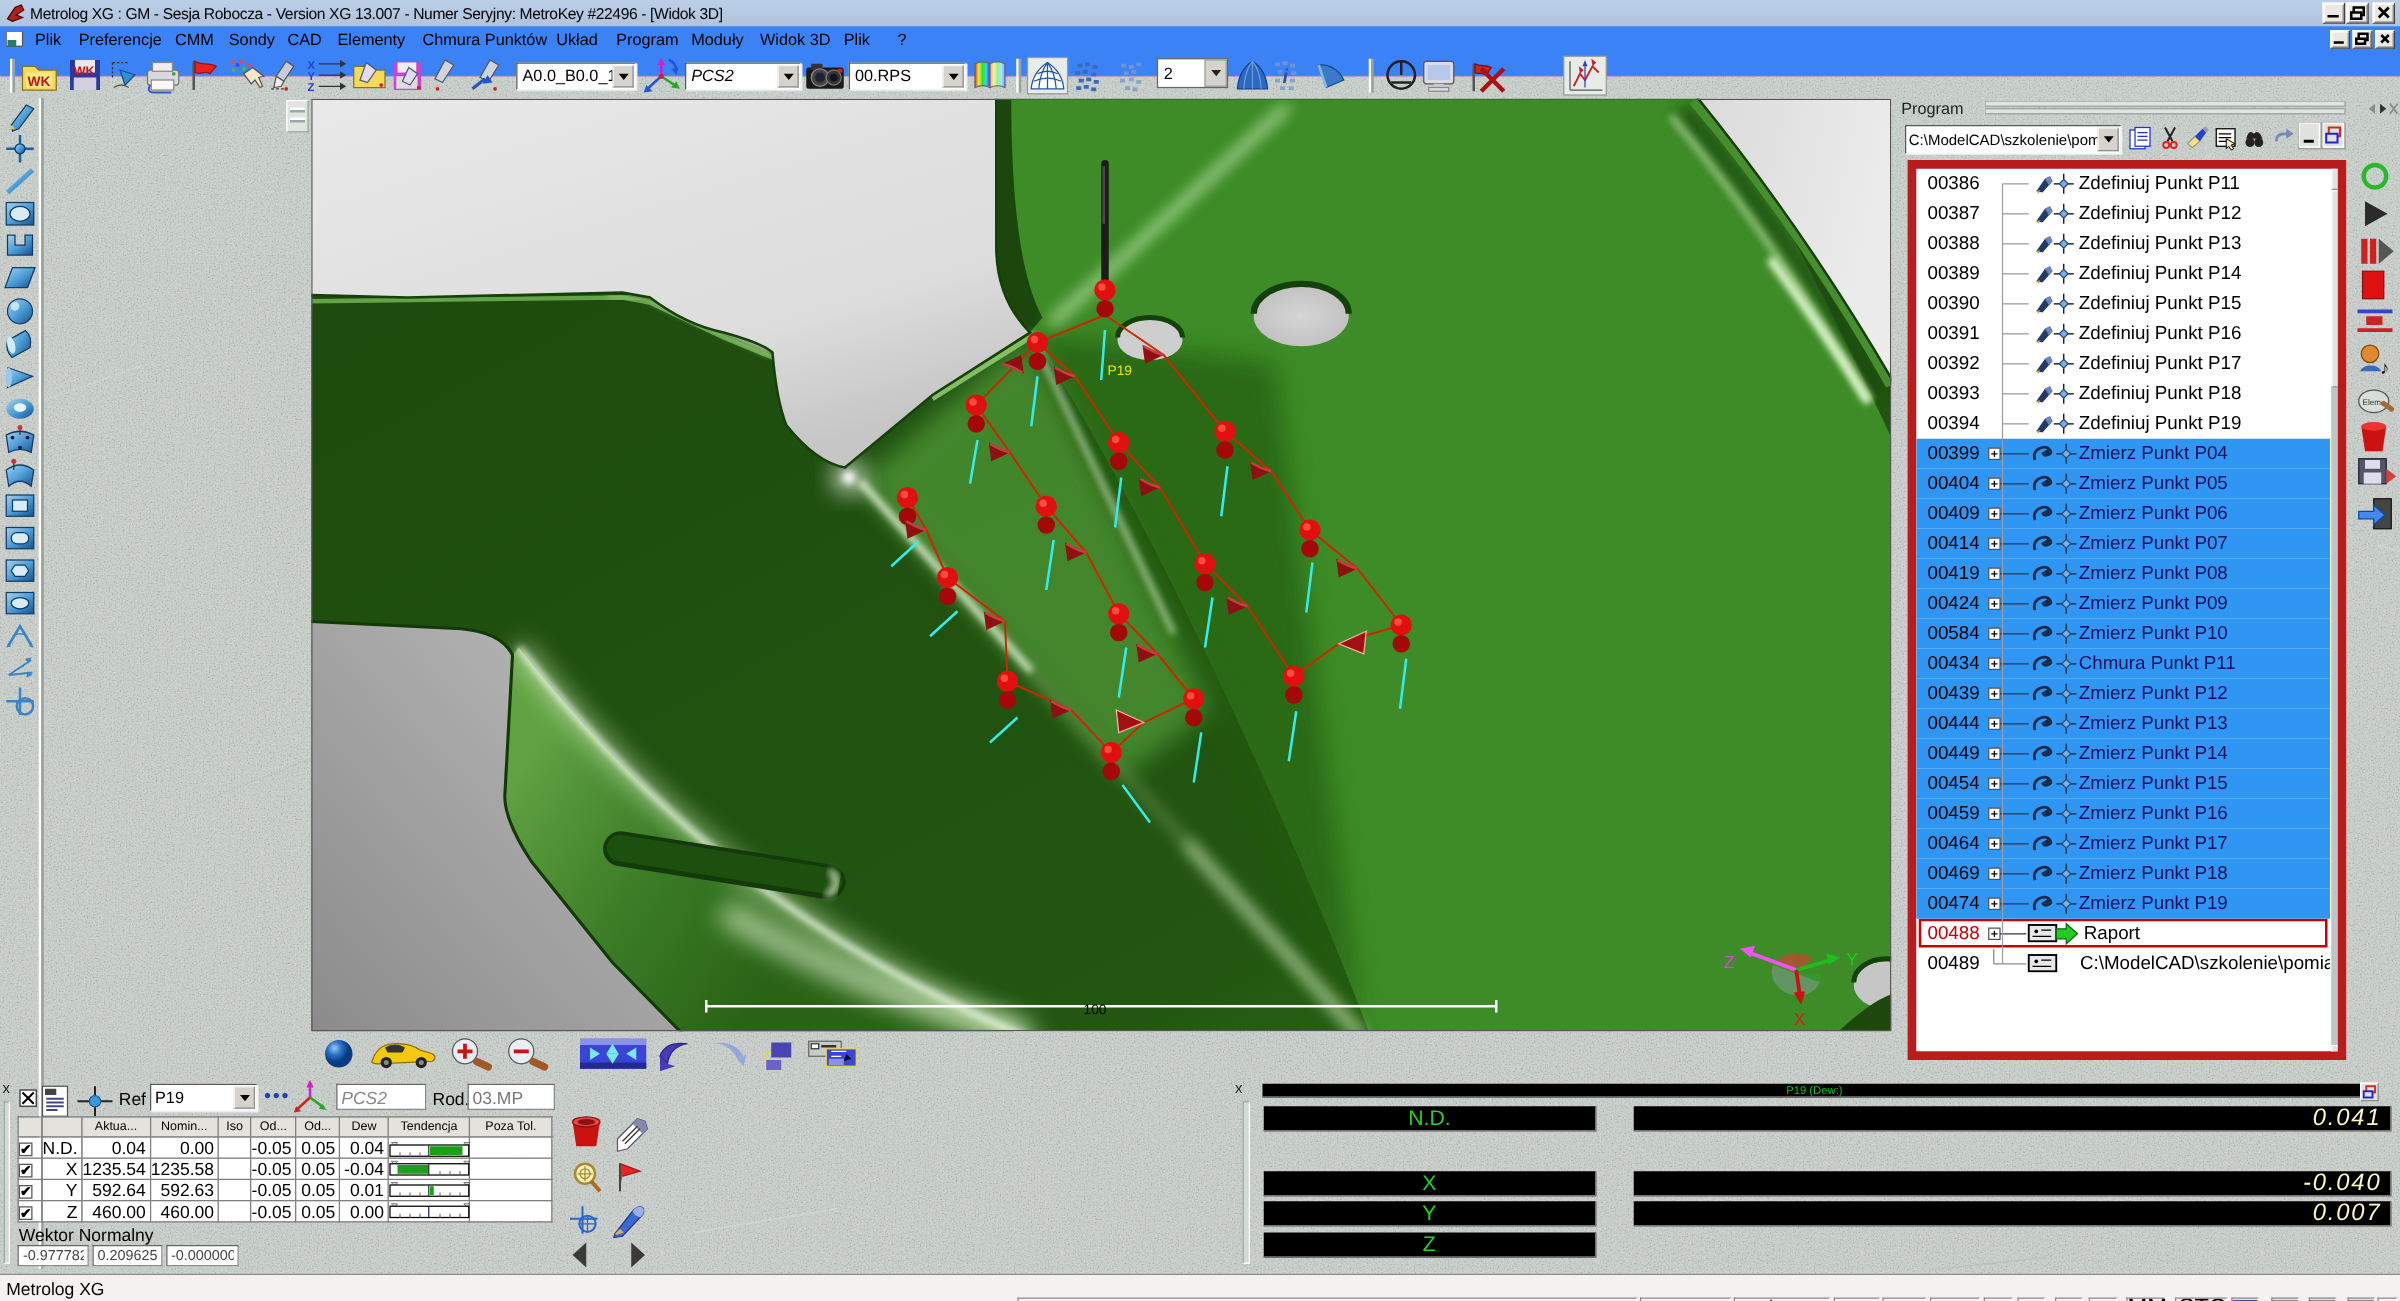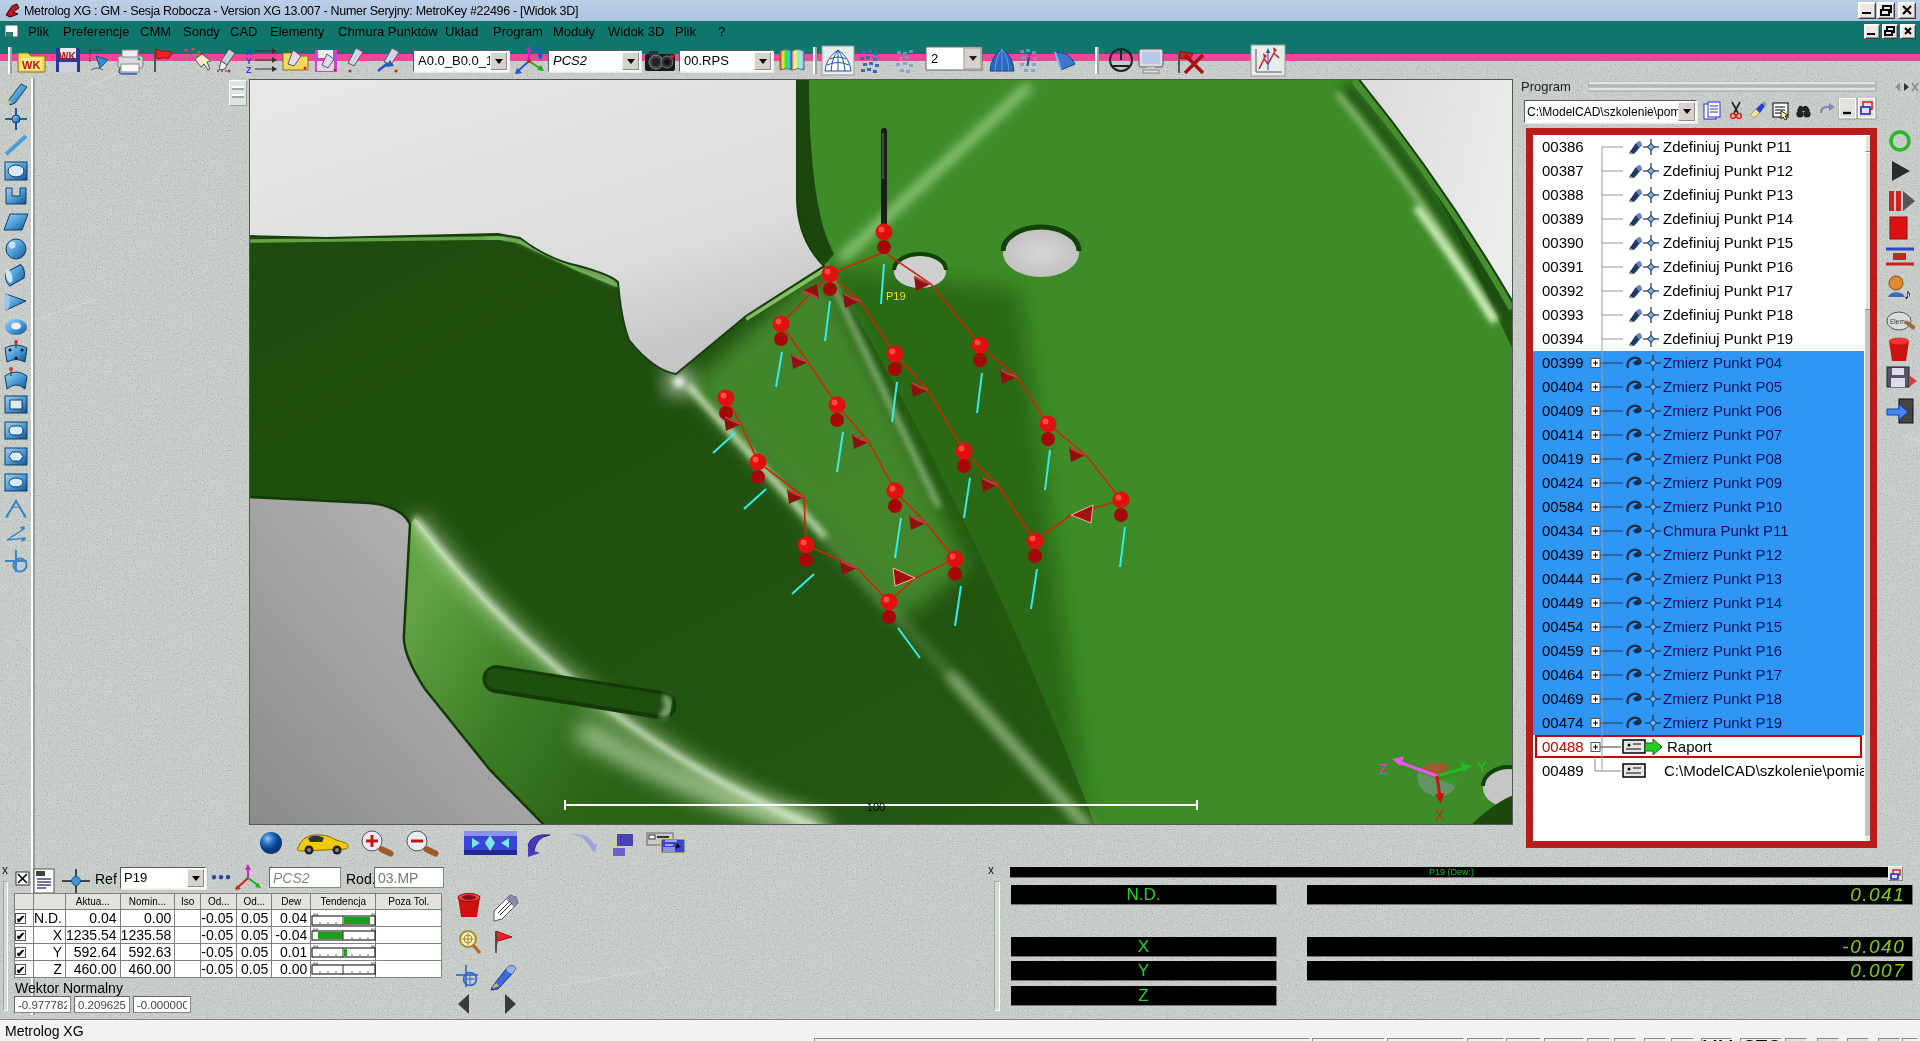--- a/index.html
+++ b/index.html
@@ -2,21 +2,21 @@
 <html><head><meta charset="utf-8">
 <style>
 *{margin:0;padding:0;box-sizing:border-box}
 html,body{width:1920px;height:1041px;overflow:hidden;font-family:"Liberation Sans",sans-serif;background:#c6ccc7}
 .abs{position:absolute}
 #page{position:relative;width:1920px;height:1041px}
 
 #titlebar{left:0;top:0;width:1920px;height:21px;background:linear-gradient(#bccfe8,#aec3de);color:#000;font-size:13px}
 #titletext{left:24px;top:3.5px;white-space:nowrap;font-size:12.5px;letter-spacing:-0.3px}
 .wbtn{width:18px;height:17px;background:#ece9e2;border:1px solid #404040;border-top-color:#fff;border-left-color:#fff;box-shadow:inset 1px 1px 0 #fdfdfd, inset -1px -1px 0 #9a9a9a;font-size:11px;text-align:center;line-height:15px;font-weight:bold}
-#menubar{left:0;top:21px;width:1920px;height:40px;background:#0f766e;border-bottom:7px solid #ec4899;font-size:13px;color:#000}
+#menubar{left:0;top:21px;width:1920px;height:40px;background:#3b82f6;border-bottom:1px solid #ec4899;font-size:13px;color:#000}
 .mitem{position:absolute;top:3px}
 .mdibtn{width:16px;height:15px;background:#ece9e2;border:1px solid #404040;border-top-color:#fff;border-left-color:#fff;box-shadow:inset 1px 1px 0 #fdfdfd, inset -1px -1px 0 #9a9a9a}
 #toolbar{left:0;top:43px;width:1920px;height:35px}
 
 .combo{position:absolute;background:#fff;border:1px solid #828282;border-top-color:#5a5a5a;border-left-color:#5a5a5a;border-bottom-color:#f4f4f4;border-right-color:#f4f4f4;box-shadow:1px 1px 0 #e8e8e8;font-size:13px;color:#000}
 .combo .dd{position:absolute;right:1px;top:1px;bottom:1px;width:17px;background:#d6d3cc;border:1px solid #8c8c8c;border-top-color:#f4f4f4;border-left-color:#f4f4f4}
 .dd:after{content:"";position:absolute;left:4px;top:6px;border:4px solid transparent;border-top:5px solid #000}
 
 #prog-title{left:1521px;top:79px;font-size:13px;color:#222}
 #prog-list{left:1526px;top:128px;width:351px;height:720px;background:#fff;border:7px solid #b91c1c;font-size:15px;overflow:hidden}
@@ -24,21 +24,21 @@
 .prow .num{position:absolute;left:9px;top:3px;color:#000}
 .prow .lbl{position:absolute;left:130px;top:3px;color:#000}
 .bluerow{background:#2f96f3}
 .bluerow .lbl{color:#101060}
 #scrollv{position:absolute;left:332px;top:0;width:17px;height:718px;background:#bfc5c0}
 
 #blpanel{left:0;top:861px;width:992px;height:158px}
 #brpanel{left:992px;top:861px;width:928px;height:158px}
 .blackbox{position:absolute;background:#000;border-right:1px solid #777;border-bottom:1px solid #777}
 .grn{color:#21d32b;font-size:17px;text-align:center}
-.dro{color:#84cc16;font-size:19px;font-style:italic;text-align:right;letter-spacing:1.5px}
+.dro{color:#fef9c3;font-size:19px;font-style:italic;text-align:right;letter-spacing:1.5px}
 #statusbar{left:0;top:1019px;width:1920px;height:22px;background:#f3f2f0;border-top:1px solid #888;font-size:14px;color:#000}
 .sseg{position:absolute;top:18px;height:18px;border:1px solid #aaa;border-top-color:#8a8a8a;border-left-color:#8a8a8a;border-bottom-color:#fff;border-right-color:#fff;font-size:19px}
 
 #meastable{position:absolute;left:14px;top:893px;border-collapse:collapse;font-size:14px;color:#000}
 #meastable td,#meastable th{border:1px solid #808080;padding:0;height:16px;font-weight:normal;background:#fff;overflow:hidden}
 #meastable td.v{padding-right:3px}
 #meastable th{font-size:10px}
 #meastable th{background:#e4e2dd;text-align:center}
 #meastable td.v{text-align:right}
 .cb{display:inline-block;width:11px;height:11px;background:#fff;border:1px solid #555;font-size:11px;line-height:11px;text-align:center;font-weight:bold}

